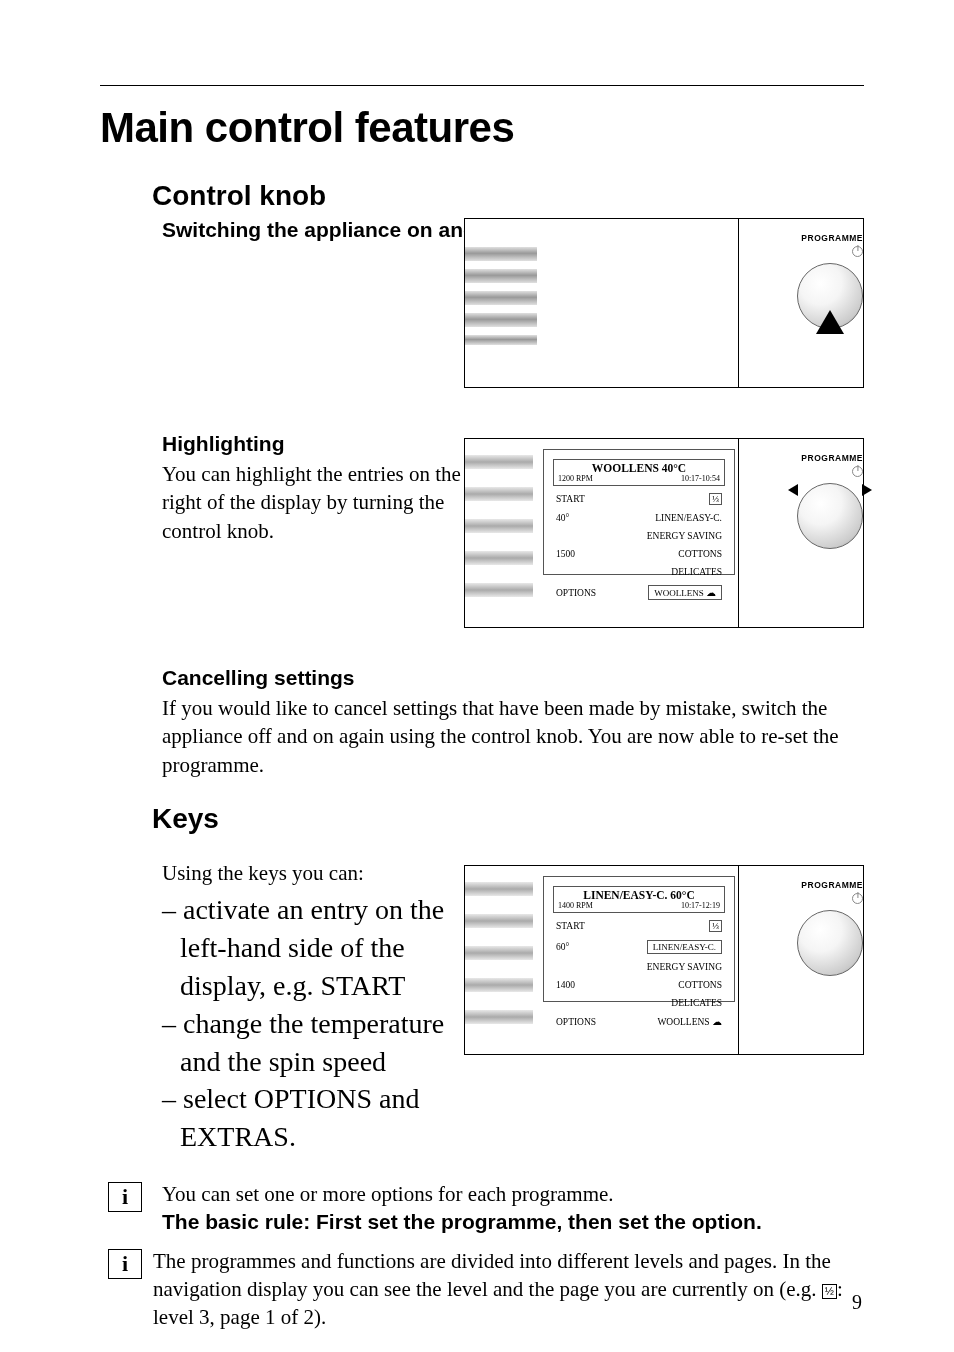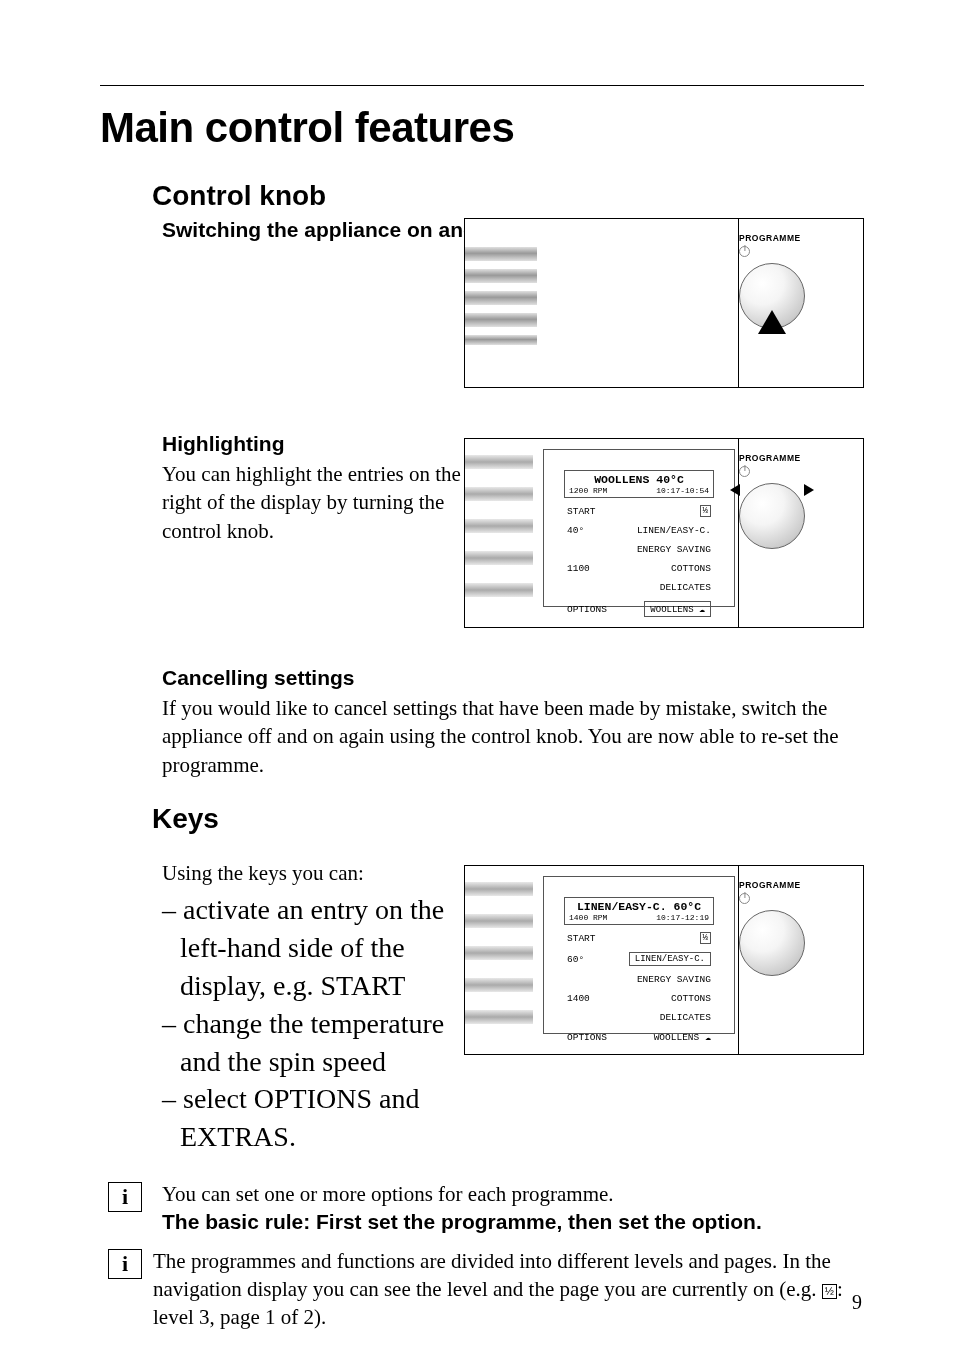--- a/index.html
+++ b/index.html
@@ -81,21 +81,21 @@
     .rib.small { height: 10px; }
     .panel-right {
       position: absolute;
       right: 0;
       top: 0;
       bottom: 0;
       width: 125px;
       border-left: 1.5px solid #000;
       display: flex;
       flex-direction: column;
-      align-items: flex-start;
+      align-items: flex-end;
       padding-top: 14px;
     }
     .prog-label {
       font-family: Arial, sans-serif;
       font-size: 8.5px;
       font-weight: bold;
       letter-spacing: 0.5px;
     }
     .power-icon {
       width: 11px;
@@ -163,25 +163,25 @@
     }
     .panel-2 {
       width: 400px;
       height: 190px;
     }
     .lcd {
       position: absolute;
       left: 78px;
       top: 10px;
       width: 192px;
-      height: 158px;
+      height: 126px;
       border: 1px solid #555;
-      font-family: Liberation Mono, monospace;
+      font-family: Liberation Serif, serif;
       font-size: 10px;
-      padding: 20px;
+      padding: 9px;
     }
     .lcd-header {
       border: 1px solid #555;
       padding: 2px 4px;
       margin-bottom: 3px;
     }
     .lcd-title {
       text-align: center;
       font-weight: bold;
       font-size: 11.5px;
@@ -344,21 +344,21 @@
           </div>
         <div class="lcd-row">
             <span>40°</span>
             <span class="right">LINEN/EASY-C.</span>
           </div>
         <div class="lcd-row">
             <span></span>
             <span class="right">ENERGY SAVING</span>
           </div>
         <div class="lcd-row">
-            <span>1100</span>
+            <span>1500</span>
             <span class="right">COTTONS</span>
           </div>
         <div class="lcd-row">
             <span></span>
             <span class="right">DELICATES</span>
           </div>
         <div class="lcd-row">
             <span>OPTIONS</span>
             <span class="lcd-box"><span>WOOLLENS</span> <span class="wool-icon">☁</span></span>
           </div>

